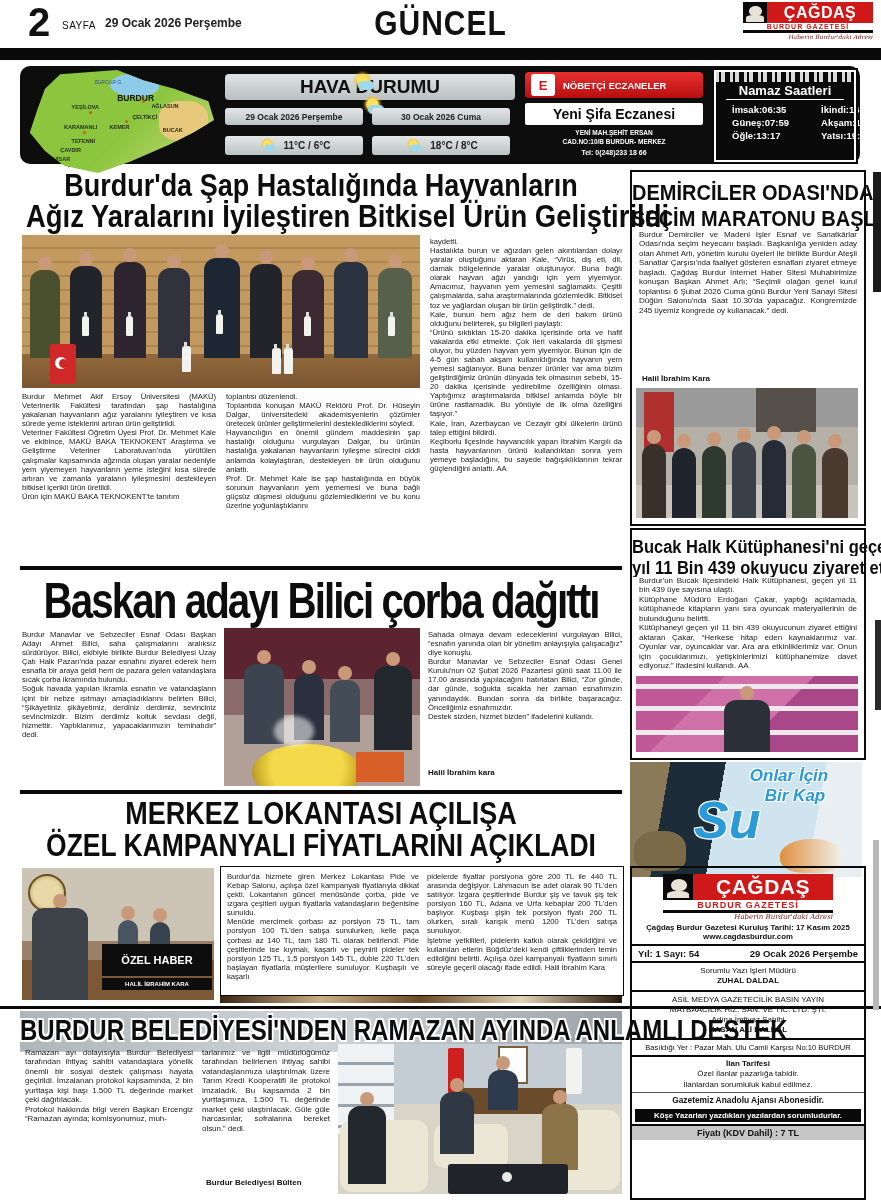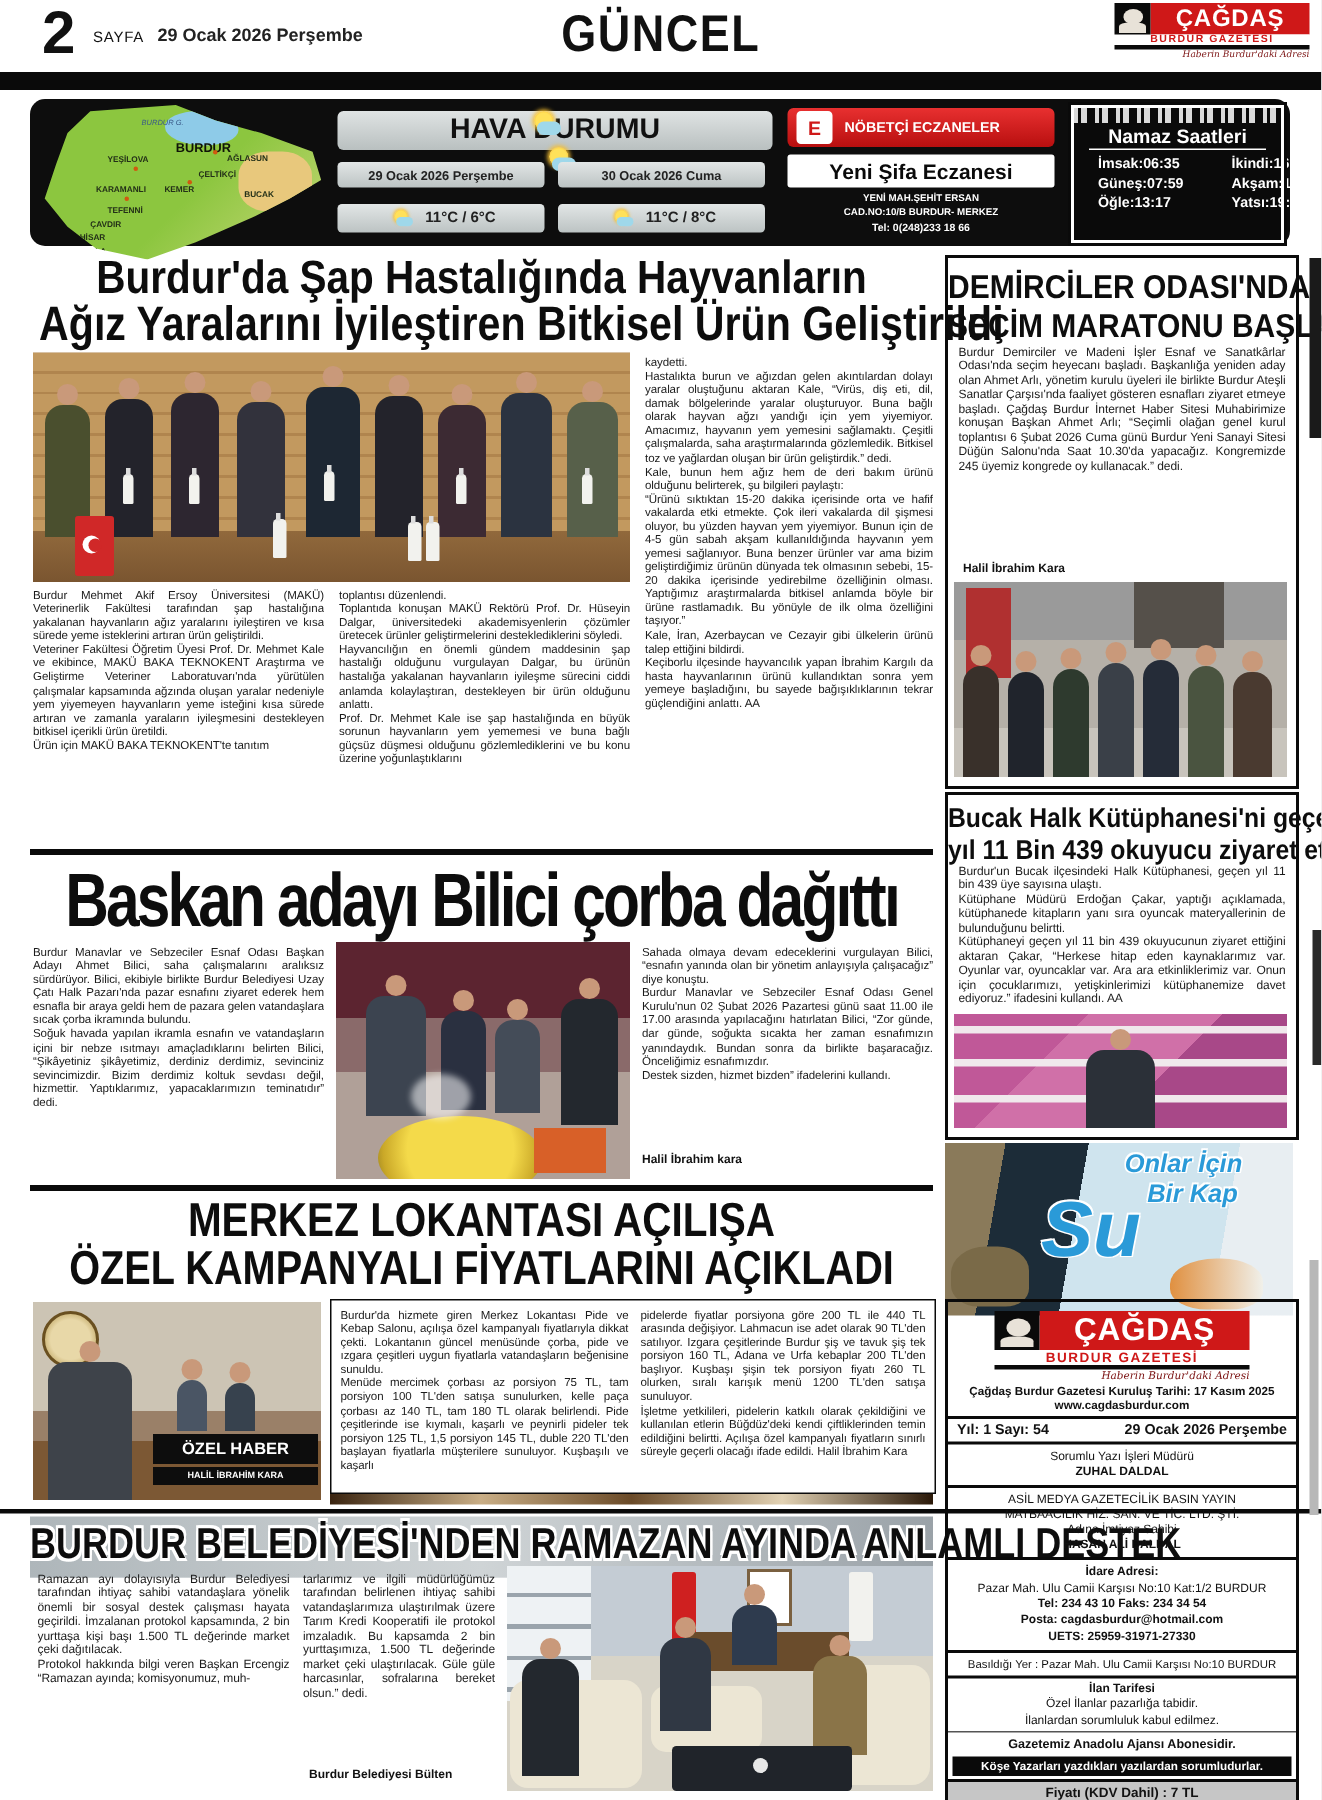--- a/index.html
+++ b/index.html
@@ -131,21 +131,21 @@
           <span class="sun"></span>
           <span class="cloud"></span>
         </span>
       <span>11°C / 6°C</span>
     </div>
     <div class="abs chip" style="left:352px;top:70px;width:138px;height:19px;font-size:10px;">
       <span class="sunicon" style="transform:scale(.7);margin-right:4px;">
           <span class="sun"></span>
           <span class="cloud"></span>
         </span>
-      <span>11°C / 8°C</span>
+      <span>18°C / 8°C</span>
     </div>
 
     <div class="abs ecz-red" style="left:505px;top:6px;width:178px;height:26px;">
       <div class="ecz-ebox" style="width:20px;height:18px;margin:0 8px 0 6px;font-size:13px;">E</div>
       <div style="font-size:9.5px;font-weight:bold;">NÖBETÇİ ECZANELER</div>
     </div>
     <div class="abs ecz-name" style="left:505px;top:37px;width:178px;height:22px;font-size:14px;">Yeni Şifa  Eczanesi</div>
     <div class="abs ecz-addr" style="left:505px;top:63px;width:178px;font-size:6.5px;">YENİ MAH.ŞEHİT ERSAN</div>
     <div class="abs ecz-addr" style="left:505px;top:72px;width:178px;font-size:6.5px;">CAD.NO:10/B BURDUR- MERKEZ</div>
     <div class="abs ecz-addr" style="left:505px;top:83px;width:178px;font-size:7px;">Tel:  0(248)233 18 66</div>
@@ -290,21 +290,21 @@
   <div class="abs rule" style="left:20px;top:790px;width:602px;height:4px;"></div>
 
   <div class="abs headline" style="left:20px;top:796px;width:602px;font-size:27px;transform:scale(1,1.18);">MERKEZ LOKANTASI AÇILIŞA</div>
   <div class="abs headline" style="left:20px;top:828px;width:602px;font-size:27px;transform:scale(.98,1.18);">ÖZEL KAMPANYALI FİYATLARINI AÇIKLADI</div>
 
   <div class="photo" style="left:22px;top:868px;width:192px;height:132px;background:linear-gradient(180deg,#ccc4b4 0 55%,#9a8068 55% 70%,#7c5834 70%);">
     <div class="abs" style="left:6px;top:6px;width:34px;height:34px;border-radius:50%;background:radial-gradient(circle,#e8d8a8 55%,#a8883c);border:2px solid #6a5020;"></div>
     <div class="person" style="left:10px;bottom:0;width:56px;height:92px;background:#3e434a;"></div>
     <div class="person" style="left:96px;bottom:46px;width:20px;height:34px;background:#4a5564;"></div>
     <div class="person" style="left:128px;bottom:46px;width:20px;height:32px;background:#37424e;"></div>
-    <div class="abs" style="right:2px;bottom:24px;width:110px;height:20px;background:#0d0d0d;color:#fff;font-weight:bold;font-size:11px;display:flex;align-items:center;justify-content:center;">ÖZEL HABER</div>
+    <div class="abs" style="right:2px;bottom:24px;width:110px;height:32px;background:#0d0d0d;color:#fff;font-weight:bold;font-size:11px;display:flex;align-items:center;justify-content:center;">ÖZEL HABER</div>
     <div class="abs" style="right:2px;bottom:10px;width:110px;height:12px;background:#0d0d0d;color:#fff;font-weight:bold;font-size:6px;display:flex;align-items:center;justify-content:center;">HALİL İBRAHİM KARA</div>
   </div>
 
   <div class="abs boxed" style="left:220px;top:866px;width:402px;height:128px;border-width:1px;">
     <div class="col" style="position:absolute;left:6px;top:5px;width:192px;height:118px;">Burdur'da hizmete giren Merkez Lokantası Pide ve Kebap Salonu, açılışa özel kampanyalı fiyatlarıyla dikkat çekti. Lokantanın güncel menüsünde çorba, pide ve ızgara çeşitleri uygun fiyatlarla vatandaşların beğenisine sunuldu.
 Menüde mercimek çorbası az porsiyon 75 TL, tam porsiyon 100 TL'den satışa sunulurken, kelle paça çorbası az 140 TL, tam 180 TL olarak belirlendi. Pide çeşitlerinde ise kıymalı, kaşarlı ve peynirli pideler tek porsiyon 125 TL, 1,5 porsiyon 145 TL, duble 220 TL'den başlayan fiyatlarla müşterilere sunuluyor. Kuşbaşılı ve kaşarlı</div>
     <div class="col" style="position:absolute;left:206px;top:5px;width:190px;height:118px;">pidelerde fiyatlar porsiyona göre 200 TL ile 440 TL arasında değişiyor. Lahmacun ise adet olarak 90 TL'den satılıyor. Izgara çeşitlerinde Burdur şiş ve tavuk şiş tek porsiyon 160 TL, Adana ve Urfa kebaplar 200 TL'den başlıyor. Kuşbaşı şişin tek porsiyon fiyatı 260 TL olurken, sıralı karışık menü 1200 TL'den satışa sunuluyor.
 İşletme yetkilileri, pidelerin katkılı olarak çekildiğini ve kullanılan etlerin Büğdüz'deki kendi çiftliklerinden temin edildiğini belirtti. Açılışa özel kampanyalı fiyatların sınırlı süreyle geçerli olacağı ifade edildi. Halil İbrahim Kara</div>
   </div>
   <div class="abs" style="left:220px;top:996px;width:402px;height:7px;background:linear-gradient(90deg,#3a2410,#c9ae86,#6a4a28,#e2d2b4,#2a1808);"></div>
@@ -353,27 +353,20 @@
     <div class="mast-row" style="padding:3px 2px;line-height:1.3;">
       <span style="display:block;">Sorumlu Yazı İşleri Müdürü</span>
       <span style="display:block;font-weight:bold;">ZUHAL DALDAL</span>
     </div>
     <div class="mast-row" style="padding:3px 2px;line-height:1.25;">
       <span style="display:block;">ASİL MEDYA GAZETECİLİK BASIN YAYIN</span>
       <span style="display:block;">MATBAACILIK HİZ. SAN. VE TİC. LTD. ŞTİ.</span>
       <span style="display:block;">Adına İmtiyaz Sahibi</span>
       <span style="display:block;font-weight:bold;">HASAN ALİ DALDAL</span>
     </div>
-    <div class="mast-row" style="padding:3px 2px;line-height:1.35;">
-      <span style="display:block;font-weight:bold;">İdare Adresi:</span>
-      <span style="display:block;">Pazar Mah. Ulu Camii Karşısı No:10 Kat:1/2 BURDUR</span>
-      <span style="display:block;font-weight:bold;">Tel: 234 43 10 Faks: 234 34 54</span>
-      <span style="display:block;font-weight:bold;">Posta: cagdasburdur@hotmail.com</span>
-      <span style="display:block;font-weight:bold;">UETS: 25959-31971-27330</span>
-    </div>
     <div class="mast-row" style="padding:3px 2px;font-size:7.6px;">Basıldığı Yer : Pazar Mah. Ulu Camii Karşısı No:10 BURDUR</div>
     <div class="mast-row" style="padding:2px;line-height:1.3;">
       <span style="display:block;font-weight:bold;">İlan Tarifesi</span>
       <span style="display:block;">Özel İlanlar pazarlığa tabidir.</span>
       <span style="display:block;">İlanlardan sorumluluk kabul edilmez.</span>
     </div>
     <div style="border-top:1px solid #555;text-align:center;font-weight:bold;padding:2px;font-size:8.4px;">Gazetemiz Anadolu Ajansı Abonesidir.</div>
     <div style="background:#0a0a0a;color:#fff;text-align:center;font-weight:bold;padding:2px 0;margin:2px 3px;font-size:7.8px;">Köşe Yazarları  yazdıkları yazılardan sorumludurlar.</div>
     <div style="background:#c6c6c6;text-align:center;font-weight:bold;padding:2px 0;border-top:2px solid #0a0a0a;font-size:9px;">Fiyatı (KDV Dahil) :  7 TL</div>
   </div>

